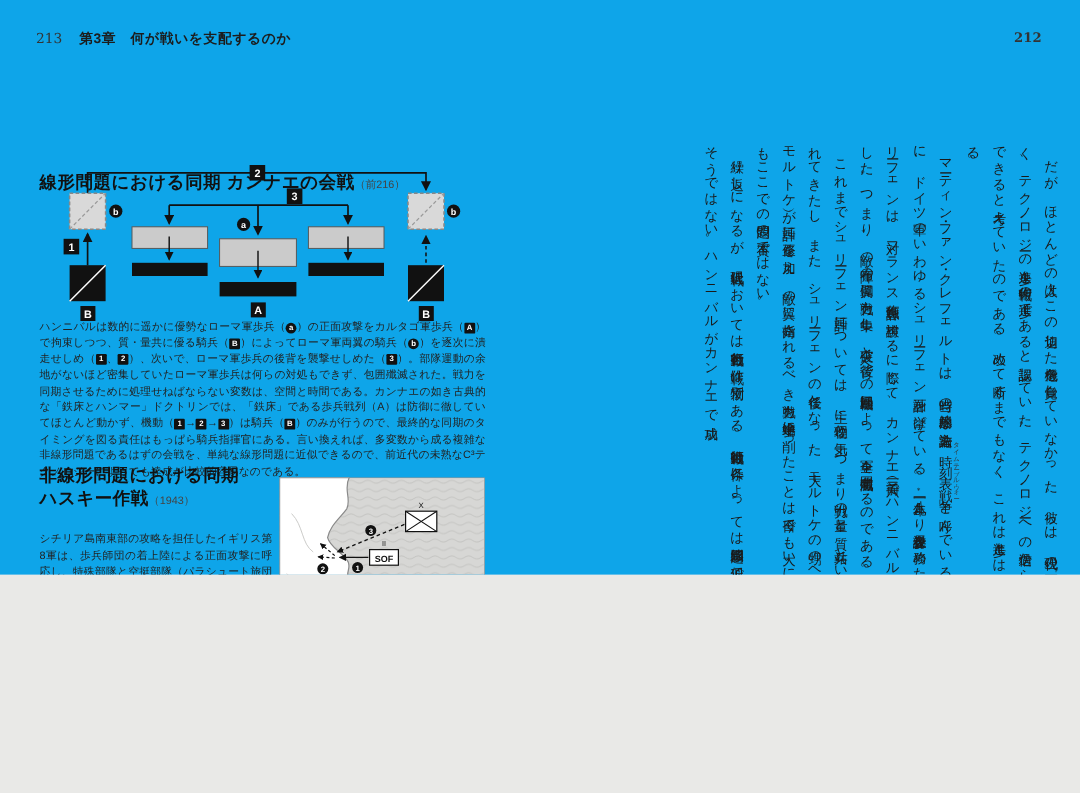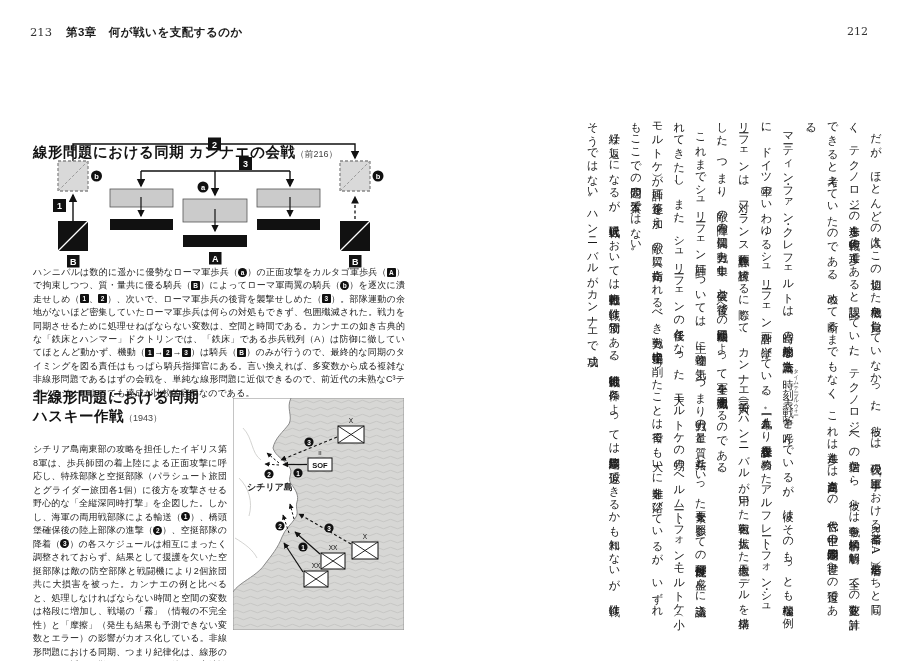--- a/index.html
+++ b/index.html
@@ -1,25 +1,25 @@
 <!DOCTYPE html>
 <html><head>
 <meta charset="utf-8">
 <style>
   * { margin:0; padding:0; box-sizing:border-box; }
   html,body { background:#e9e9e7; }
   #spread {
-    position:relative; width:900px; height:661px;
-    background:#ffffff;
+    position:relative; width:900px; height:479px;
+    background:#0ea5e9;
     font-family:"Liberation Sans", sans-serif;
     color:#1c1c1c;
     overflow:hidden;
   }
   
-  .folio { position:absolute; font-family:"DejaVu Serif", serif; font-size:11px; color:#333; }
+  .folio { position:absolute; font-family:"DejaVu Serif", serif; font-size:11px; color:#333;font-weight:bold; }
   #left-header { position:absolute; left:30px; top:25px; font-size:11.5px; }
   #left-header .num { font-family:"DejaVu Serif", serif; font-weight:normal; margin-right:14px; color:#333; }
   #left-header .chap { font-weight:bold; letter-spacing:0.5px; }
   
   .sec-title { position:absolute; font-weight:bold; font-size:14.5px; letter-spacing:0.5px; color:#111; }
   .sec-title .note { font-weight:normal; font-size:9px; color:#444; letter-spacing:0; }
   .body-text {
     position:absolute; font-size:9px; line-height:13.4px; text-align:justify;
     color:#222; letter-spacing:0.1px;
   }

